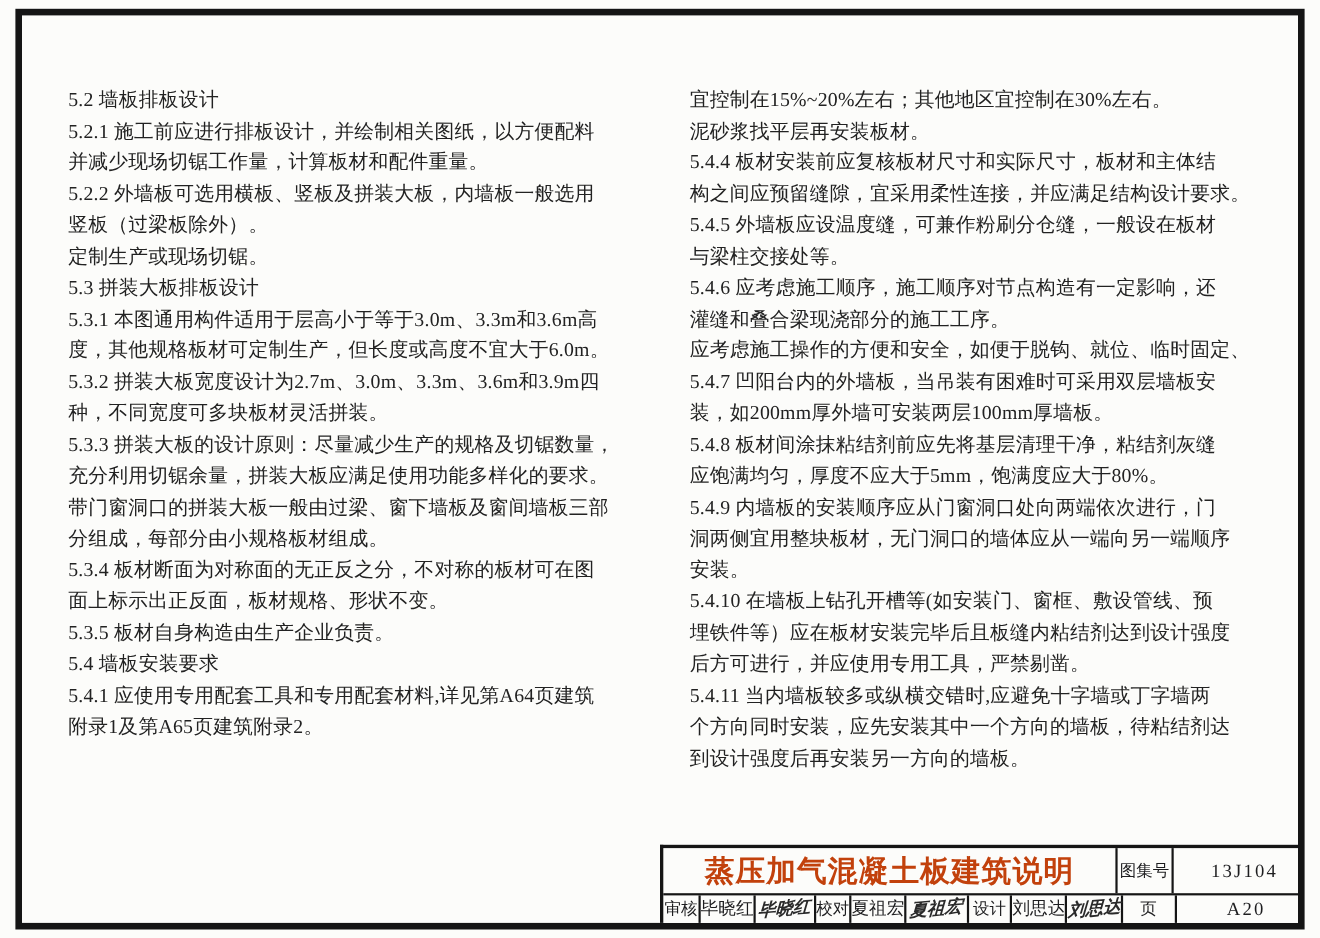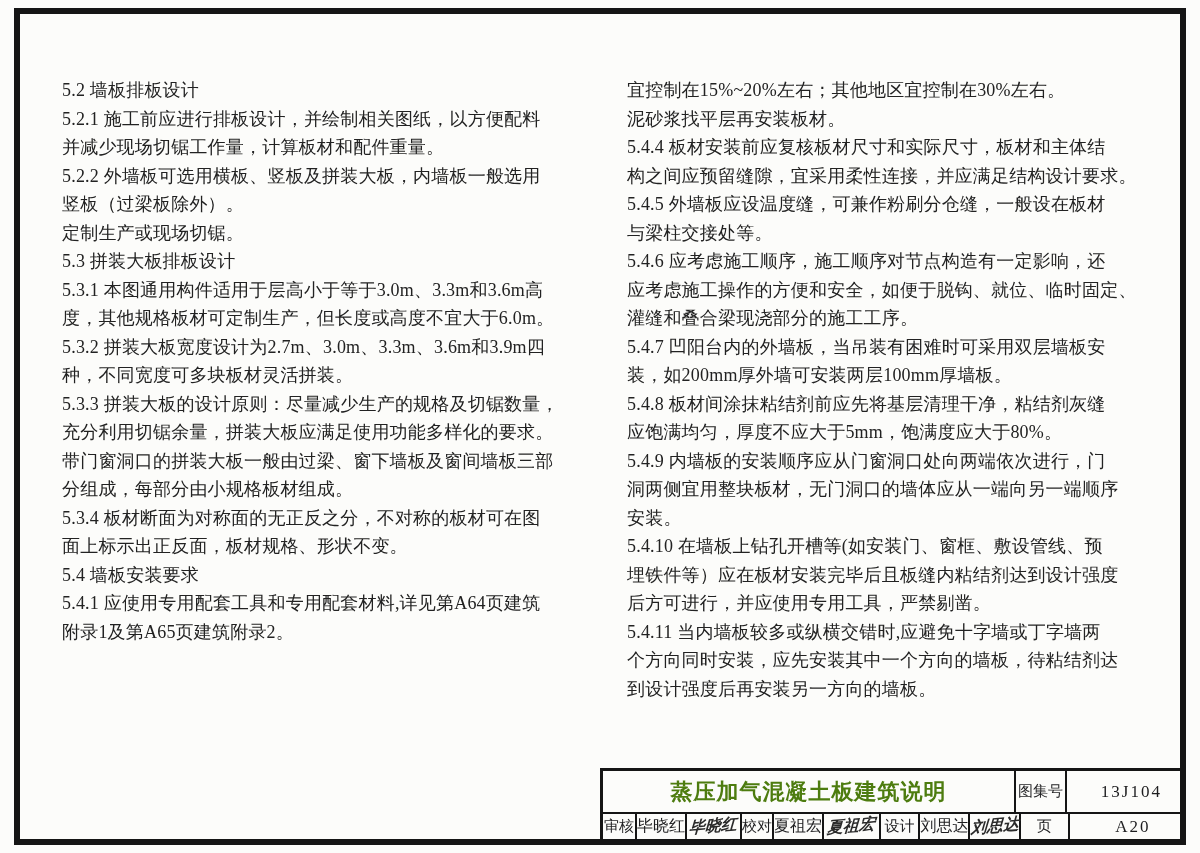--- a/index.html
+++ b/index.html
@@ -35,21 +35,21 @@
   .tb-row{display:flex;box-sizing:border-box;width:100%;}
   .tb-row-top{height:43px;border-bottom:2px solid #151515;}
   .tb-row-bottom{flex:1;}
   .tb-cell{
     box-sizing:border-box;display:flex;align-items:center;justify-content:center;
     border-right:2px solid #151515;overflow:visible;white-space:nowrap;
   }
   .tb-cell.last{border-right:none;}
   .tb-title{
     width:425px;font-family:Liberation Serif, serif;
-    font-weight:bold;font-size:22px;letter-spacing:1px;color:#4d7c0f;
+    font-weight:bold;font-size:27px;letter-spacing:1px;color:#c2410c;
   }
   .tb-label{font-size:15px;}
   .tb-name{font-size:16px;}
   .tb-value{font-size:17px;letter-spacing:2px;font-weight:500;margin-left:16px;}
   .tb-sig{
     font-size:16px;font-style:italic;font-weight:600;color:#2a2a2a;
   }
   .tb-sig span{display:inline-block;transform:rotate(-5deg) skewX(-8deg);}
   .w-atlas-label{width:52px;}
   .w-atlas-value{width:100px;}
@@ -79,36 +79,37 @@
         <div class="line">5.3.1 本图通用构件适用于层高小于等于3.0m、3.3m和3.6m高</div>
         <div class="line">度，其他规格板材可定制生产，但长度或高度不宜大于6.0m。</div>
         <div class="line">5.3.2 拼装大板宽度设计为2.7m、3.0m、3.3m、3.6m和3.9m四</div>
         <div class="line">种，不同宽度可多块板材灵活拼装。</div>
         <div class="line">5.3.3 拼装大板的设计原则：尽量减少生产的规格及切锯数量，</div>
         <div class="line">充分利用切锯余量，拼装大板应满足使用功能多样化的要求。</div>
         <div class="line">带门窗洞口的拼装大板一般由过梁、窗下墙板及窗间墙板三部</div>
         <div class="line">分组成，每部分由小规格板材组成。</div>
         <div class="line">5.3.4 板材断面为对称面的无正反之分，不对称的板材可在图</div>
         <div class="line">面上标示出正反面，板材规格、形状不变。</div>
+        <div class="line">5.3.5 板材自身构造由生产企业负责。</div>
         <div class="line">5.4 墙板安装要求</div>
         <div class="line">5.4.1 应使用专用配套工具和专用配套材料,详见第A64页建筑</div>
         <div class="line">附录1及第A65页建筑附录2。</div>
       </div>
 
     <div class="col col-right">
 
     <div class="line">宜控制在15%~20%左右；其他地区宜控制在30%左右。</div>
         <div class="line">泥砂浆找平层再安装板材。</div>
         <div class="line">5.4.4 板材安装前应复核板材尺寸和实际尺寸，板材和主体结</div>
         <div class="line">构之间应预留缝隙，宜采用柔性连接，并应满足结构设计要求。</div>
         <div class="line">5.4.5 外墙板应设温度缝，可兼作粉刷分仓缝，一般设在板材</div>
         <div class="line">与梁柱交接处等。</div>
         <div class="line">5.4.6 应考虑施工顺序，施工顺序对节点构造有一定影响，还</div>
+        <div class="line">灌缝和叠合梁现浇部分的施工工序。</div>
         <div class="line">应考虑施工操作的方便和安全，如便于脱钩、就位、临时固定、</div>
-        <div class="line">灌缝和叠合梁现浇部分的施工工序。</div>
         <div class="line">5.4.7 凹阳台内的外墙板，当吊装有困难时可采用双层墙板安</div>
         <div class="line">装，如200mm厚外墙可安装两层100mm厚墙板。</div>
         <div class="line">5.4.8 板材间涂抹粘结剂前应先将基层清理干净，粘结剂灰缝</div>
         <div class="line">应饱满均匀，厚度不应大于5mm，饱满度应大于80%。</div>
         <div class="line">5.4.9 内墙板的安装顺序应从门窗洞口处向两端依次进行，门</div>
         <div class="line">洞两侧宜用整块板材，无门洞口的墙体应从一端向另一端顺序</div>
         <div class="line">安装。</div>
         <div class="line">5.4.10 在墙板上钻孔开槽等(如安装门、窗框、敷设管线、预</div>
         <div class="line">埋铁件等）应在板材安装完毕后且板缝内粘结剂达到设计强度</div>
         <div class="line">后方可进行，并应使用专用工具，严禁剔凿。</div>

